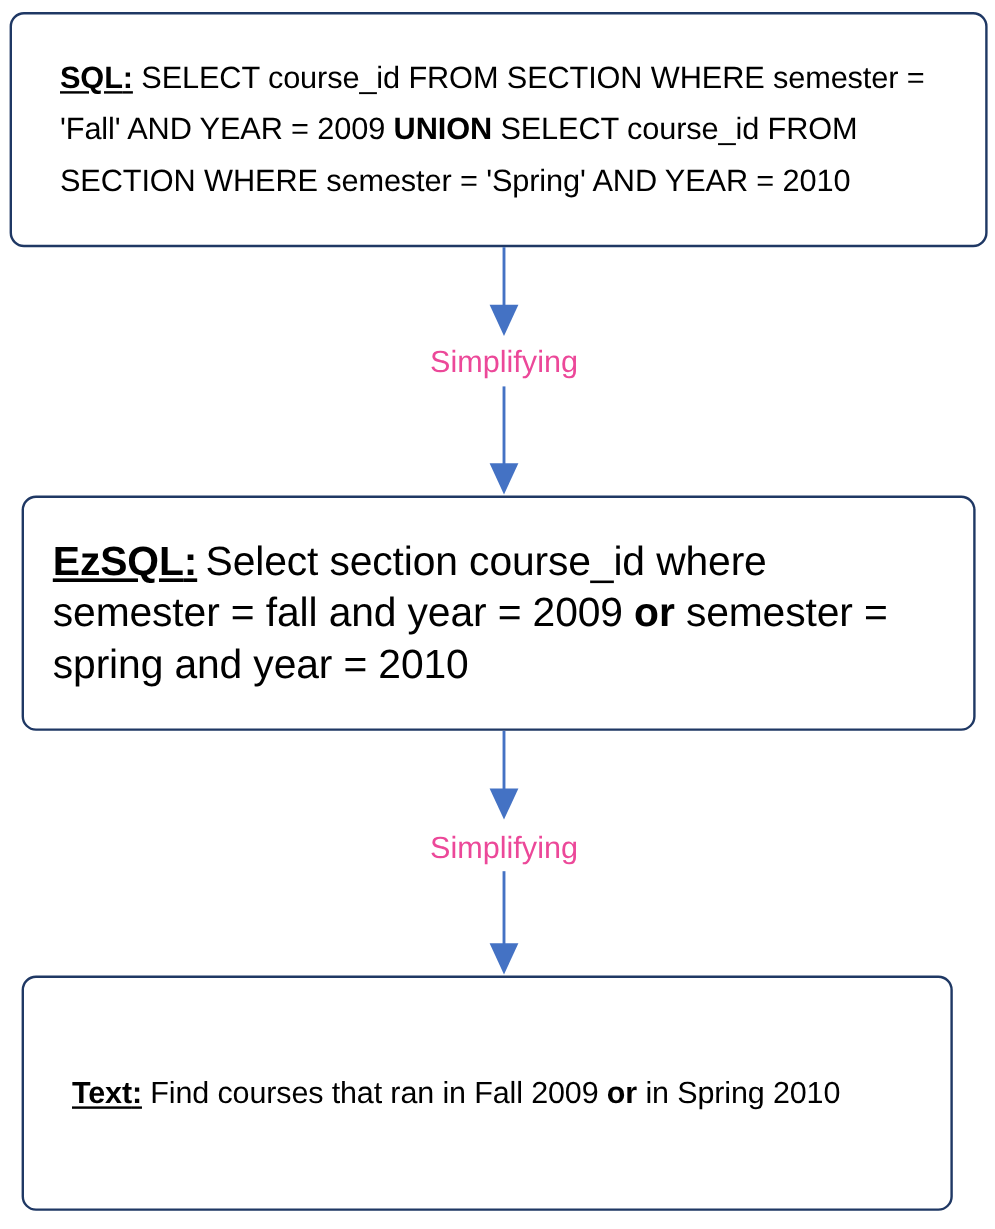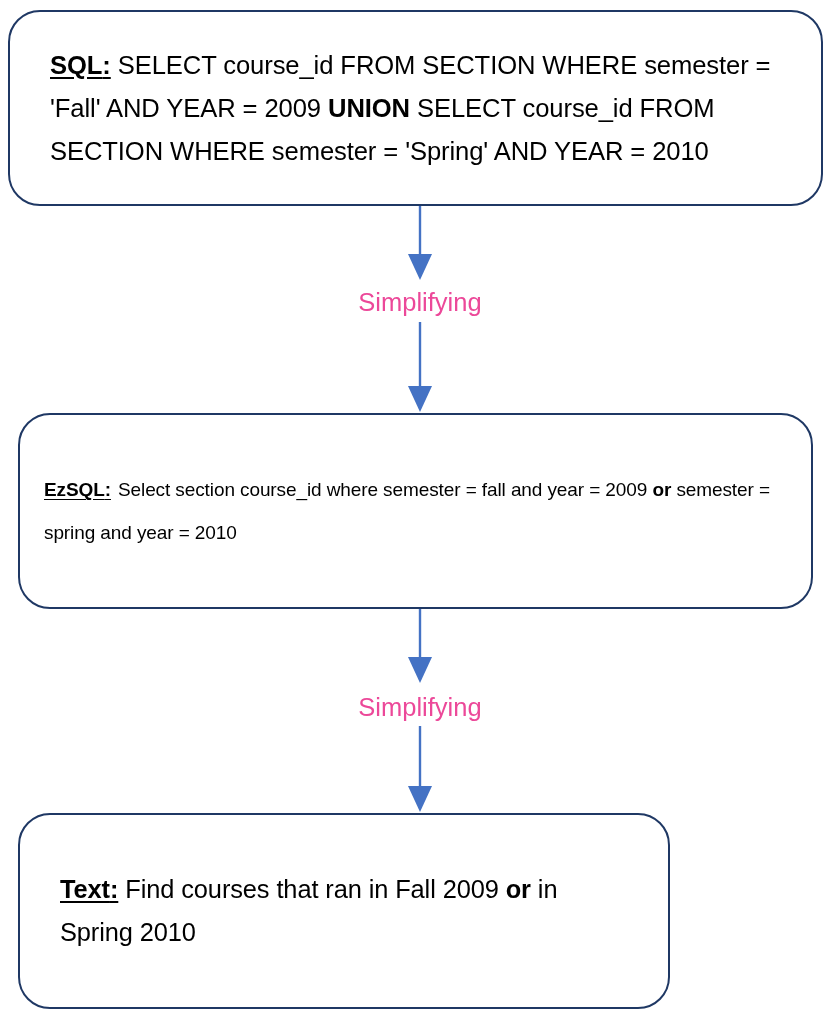--- a/index.html
+++ b/index.html
@@ -22,43 +22,43 @@
     top: 0;
     width: 829px;
     height: 1024px;
   }
 
   
   .node-box {
     position: absolute;
     box-sizing: border-box;
     border: 2.5px solid #1F3864;
-    border-radius: 32px;
+    border-radius: 12px;
     background: #ffffff;
     display: flex;
     align-items: center;
     justify-content: flex-start;
   }
 
   #box-sql   { left: 8px;  top: 10px;  width: 815px; height: 196px; }
   #box-ezsql { left: 18px; top: 413px; width: 795px; height: 196px; }
-  #box-text  { left: 18px; top: 813px; width: 652px; height: 196px; }
+  #box-text  { left: 18px; top: 813px; width: 776px; height: 196px; }
 
   .node-text {
     padding: 0 38px 0 40px;
     font-size: 25.5px;
     line-height: 43px;
     letter-spacing: -0.1px;
     text-align: left;
     width: 100%;
     box-sizing: border-box;
   }
 
   #box-sql .node-text   { font-size: 25.6px; }
-  #box-ezsql .node-text { font-size: 19px; padding-left: 24px; }
+  #box-ezsql .node-text { font-size: 34px; padding-left: 24px; }
   #box-text .node-text  { font-size: 25.4px; }
 
   .tag {
     font-weight: bold;
     text-decoration: underline;
     text-underline-offset: 3px;
   }
   .kw {
     font-weight: bold;
   }

